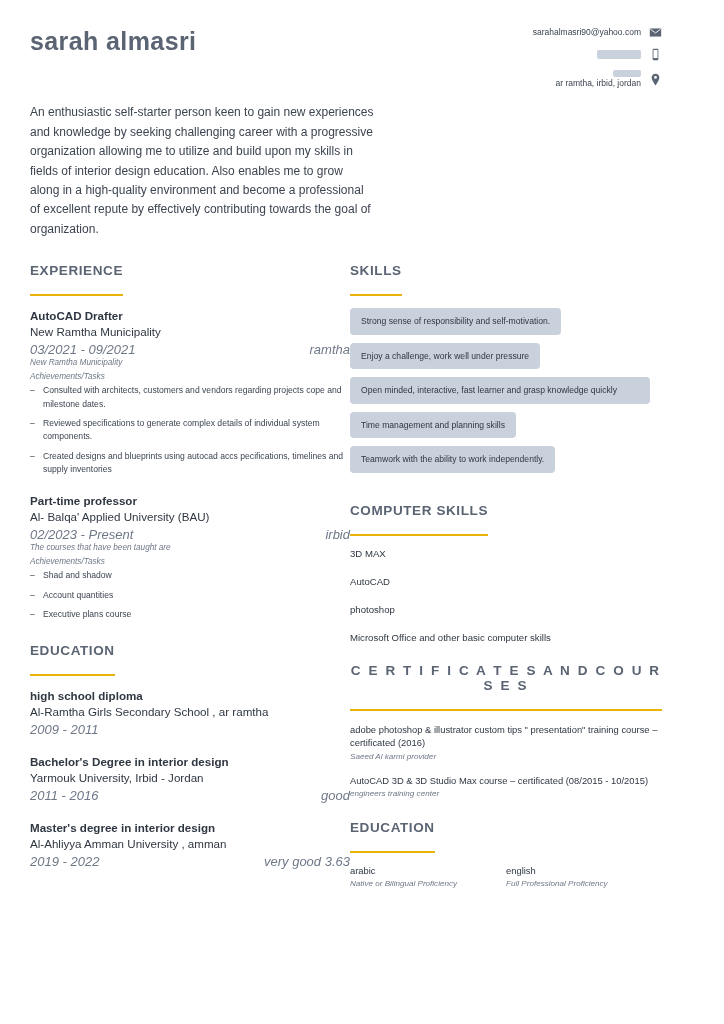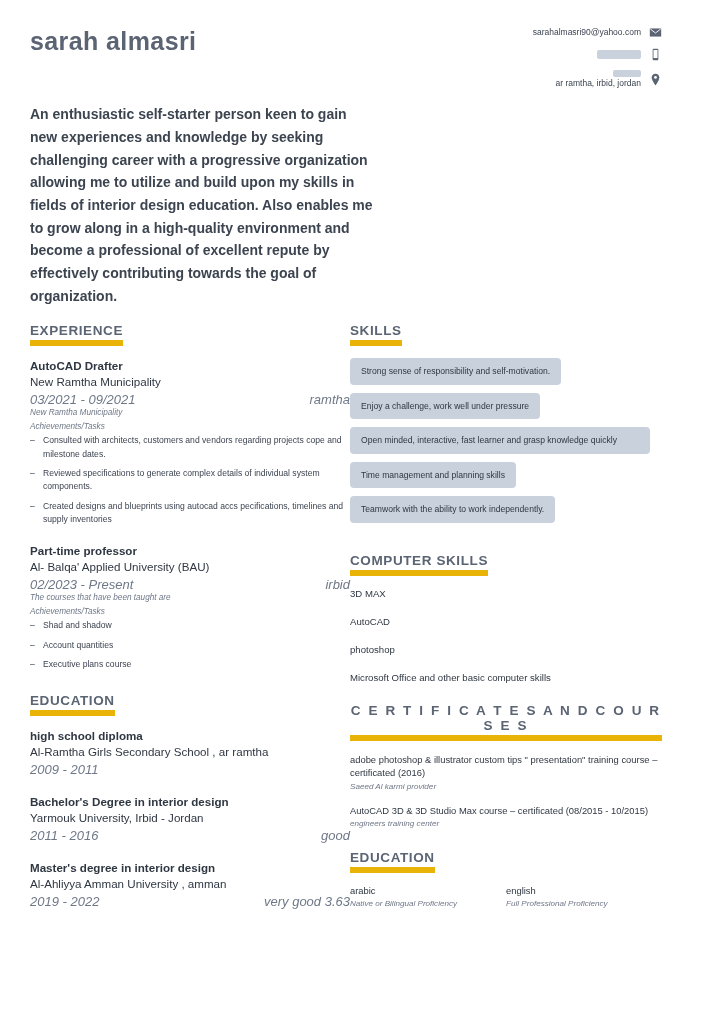--- a/index.html
+++ b/index.html
@@ -79,45 +79,44 @@
     display: flex;
     align-items: center;
     justify-content: center;
     color: #5b6473;
   }
   .ico svg { display: block; }
 
   
   .summary {
     width: 345px;
-    font-size: 14px;
+    font-size: 12px;
     line-height: 1.62;
     color: #3c4450;
-    margin-bottom: 14px;
-    font-weight: bold;
+    margin-bottom: 22px;
   }
 
   
   .cols {
     display: flex;
     gap: 0px;
     align-items: flex-start;
   }
   .col-left { width: 352px; }
   .col-right { width: 312px; padding-left: 0px; }
 
   
   .sec-title {
     font-size: 13.5px;
     font-weight: bold;
     color: #5b6473;
     letter-spacing: 0.6px;
     display: inline-block;
-    border-bottom: 6px solid #eab308;
-    padding-bottom: 2px;
+    border-bottom: 2px solid #eab308;
+    padding-bottom: 16px;
     margin-bottom: 12px;
   }
   .sec-title.wide { letter-spacing: 2.1px; text-align: center; }
   .sec {
     margin-bottom: 20px;
   }
 
   
   .entry { margin-bottom: 17px; }
   .entry-title {

